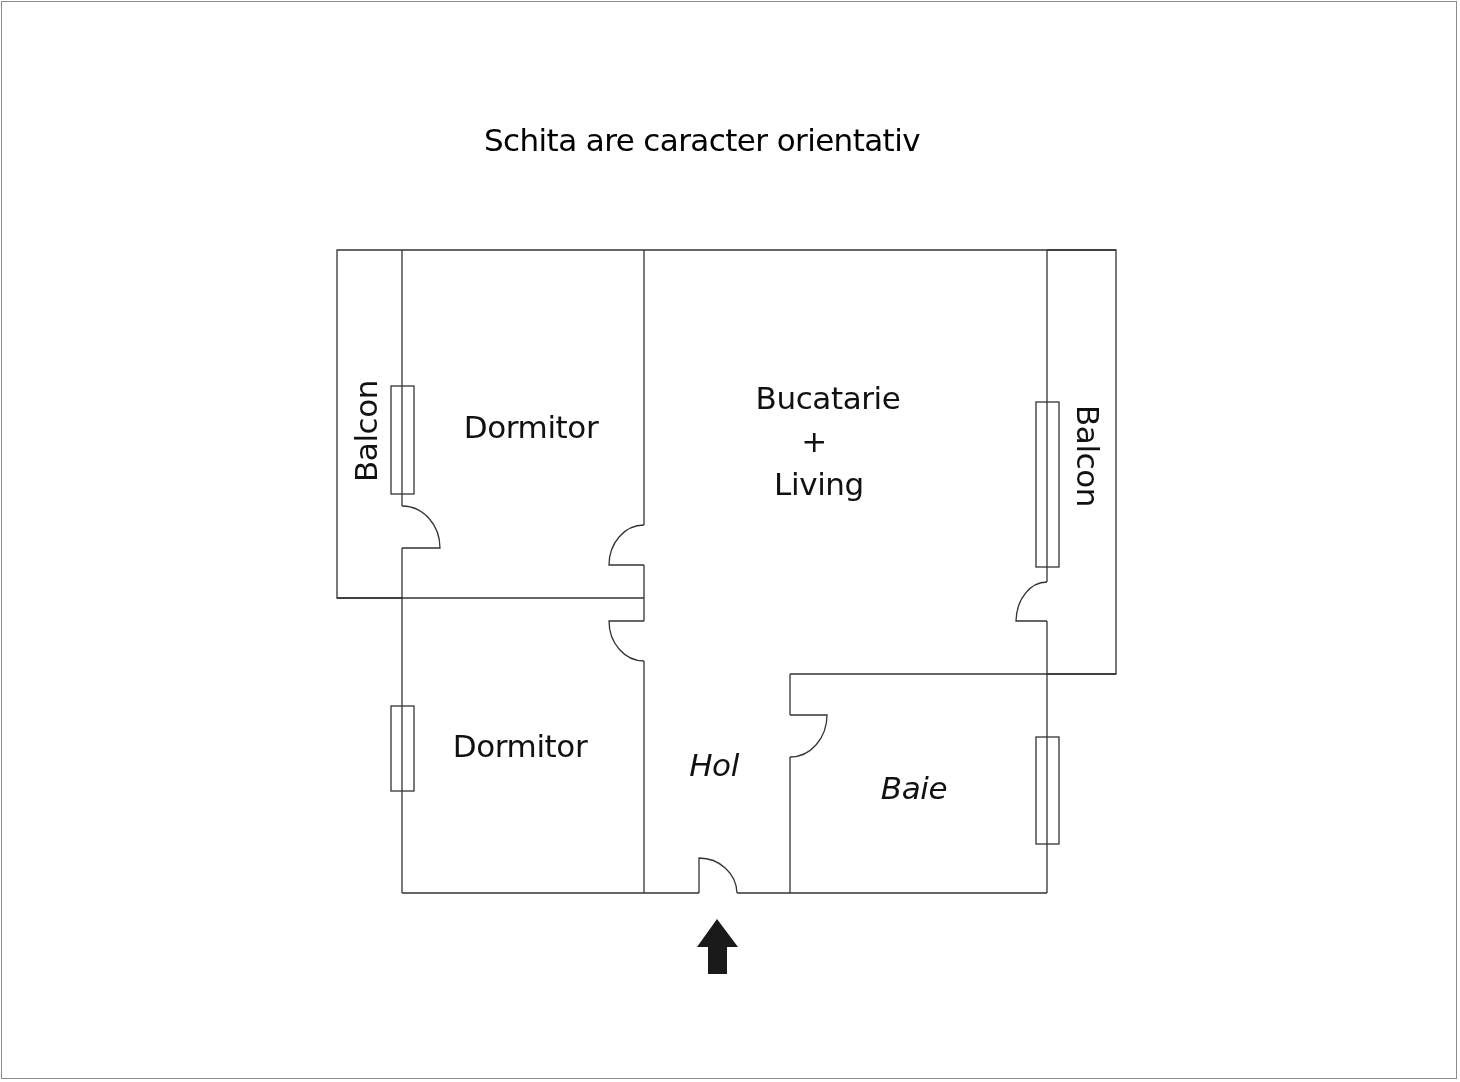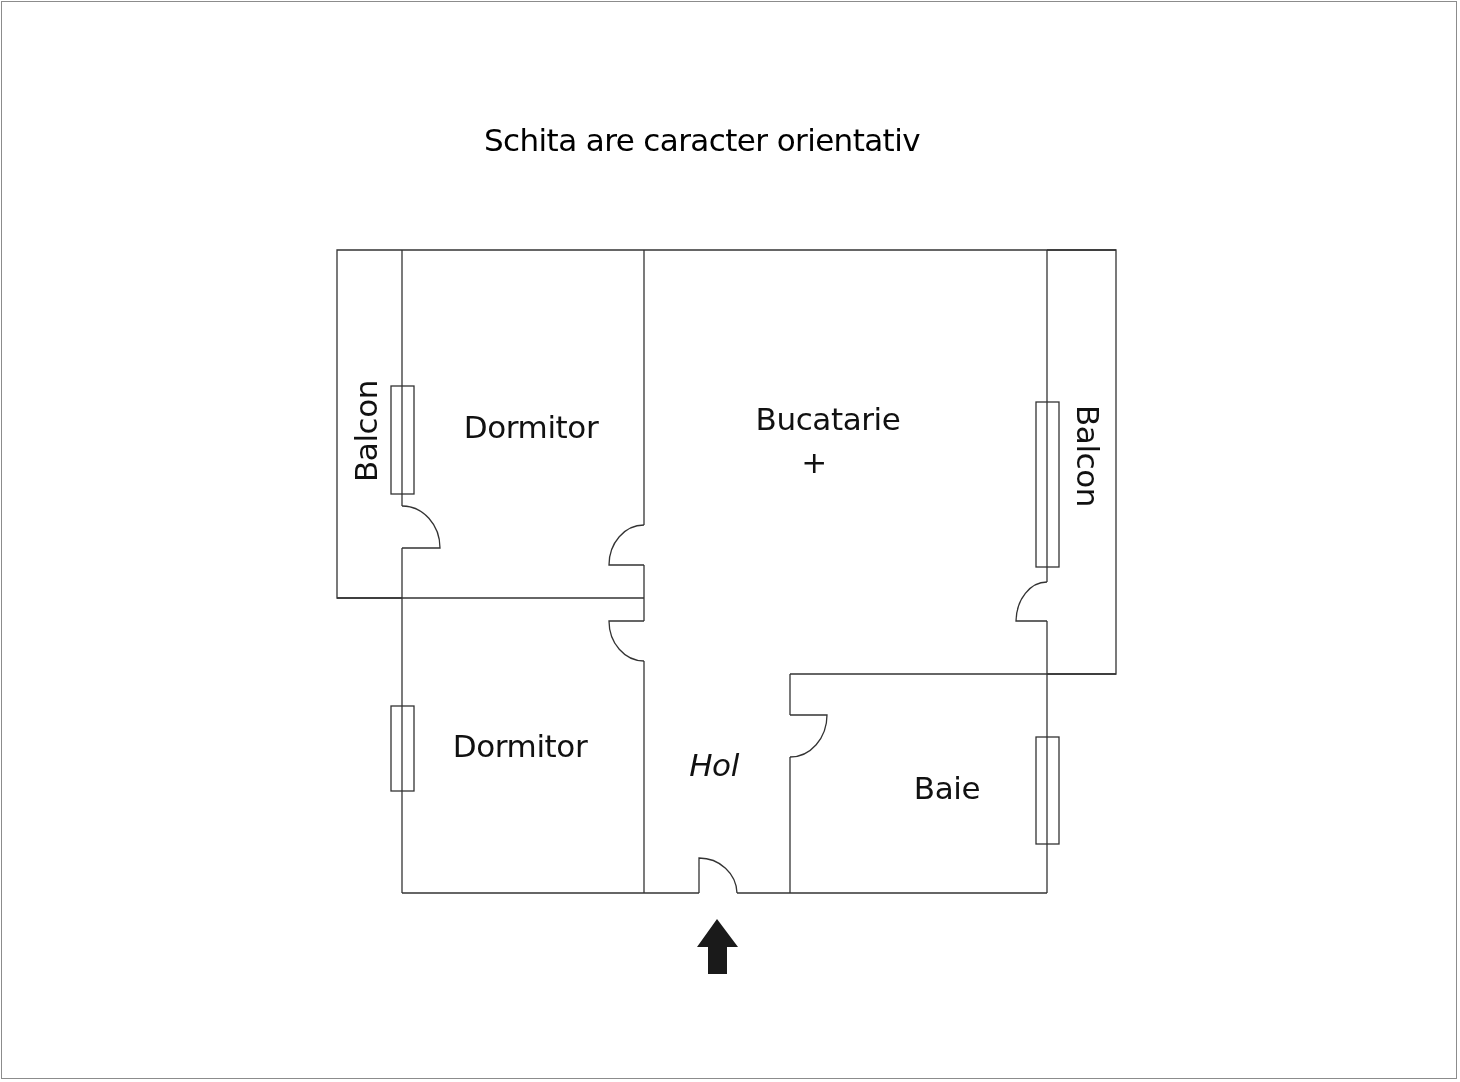--- a/index.html
+++ b/index.html
@@ -67,18 +67,19 @@
     <polygon points="717,919 738,947 727,947 727,974 708,974 708,947 697,947" fill="#1a1a1a"></polygon>
   </g>
 </svg>
 
 <div class="lbl rot-ccw" style="left:366px; top:431px;">Balcon</div>
 <div class="lbl center" style="left:531px; top:427px;">Dormitor</div>
 
 <div class="lbl multi center" style="left:819px; top:441px;">
   <div style="margin-left:18px;text-align:center;">Bucatarie</div>
   <div style="margin-left:-10px;">+</div>
+  <div>Living</div>
 </div>
 
 <div class="lbl rot-cw" style="left:1088px; top:456px;">Balcon</div>
 <div class="lbl center" style="left:520px; top:746px;">Dormitor</div>
 <div class="lbl center" style="left:714px; top:765px;font-style:italic;">Hol</div>
-<div class="lbl center" style="left:947px; top:788px;">Baie</div>
+<div class="lbl center" style="left:914px; top:788px;font-style:italic;">Baie</div>
 
 </body></html>

